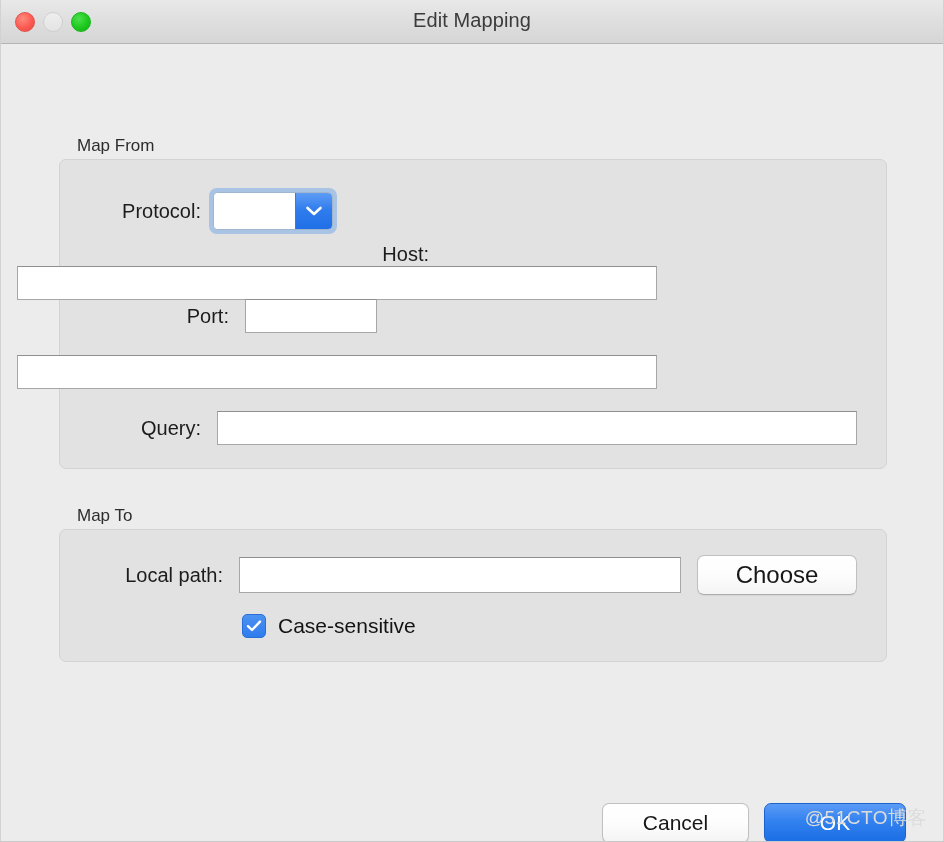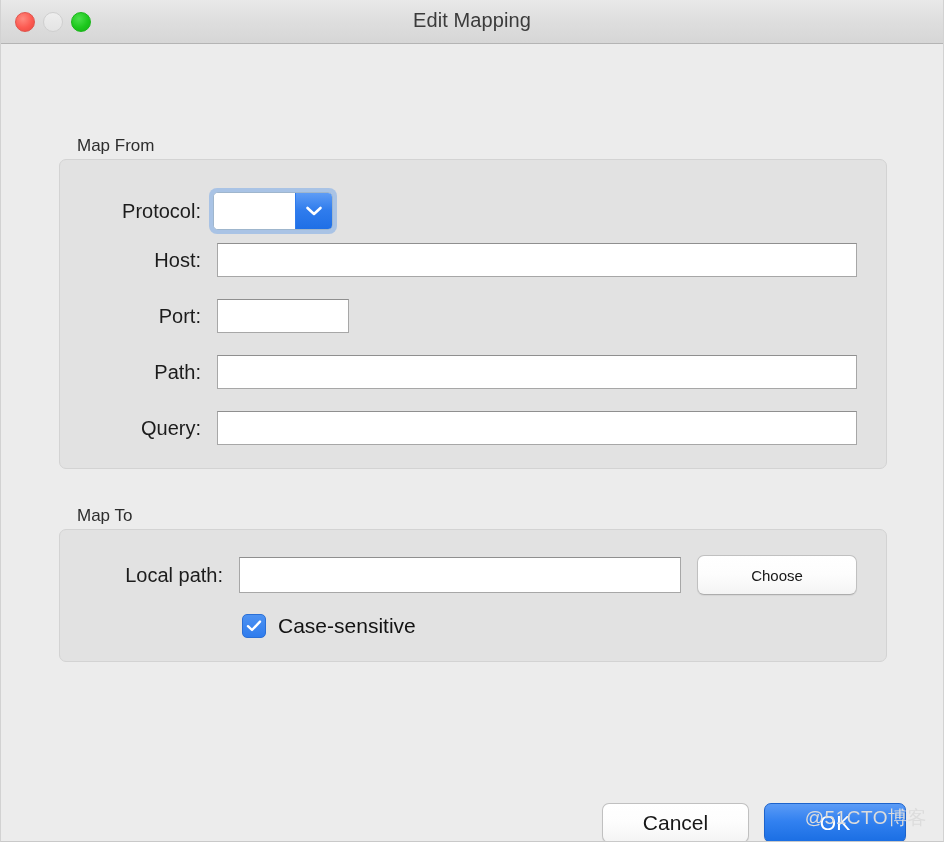--- a/index.html
+++ b/index.html
@@ -166,26 +166,26 @@
   .combo-arrow {
     width: 36px;
     background: linear-gradient(to bottom, #5e9cf5 0%, #2f7ced 48%, #1f6fe6 100%);
     display: flex;
     align-items: center;
     justify-content: center;
     border-left: 1px solid #2f7ced;
   }
   .combo-arrow svg { display: block; }
 
-  #host-row { left: 0; top: 199px; }
+  #host-row { left: 0; top: 199px; flex-direction: column; }
   #host-label { width: 200px; }
   #host-input { margin-left: 16px; width: 640px; height: 34px; }
 
   #port-row { left: 0; top: 255px; }
-  #port-label { width: 200px; }
+  #port-label { width: 200px; margin-left: 28px; }
   #port-input { margin-left: 16px; width: 132px; height: 34px; }
 
   #path-row { left: 0; top: 311px; }
   #path-label { width: 200px; }
   #path-input { margin-left: 16px; width: 640px; height: 34px; }
 
   #query-row { left: 0; top: 367px; justify-content: center; }
   #query-label { width: 200px; }
   #query-input { margin-left: 16px; width: 640px; height: 34px; }
 
@@ -193,21 +193,21 @@
   #localpath-row { left: 0; top: 511px; }
   #localpath-label { width: 222px; }
   #localpath-input { margin-left: 16px; width: 442px; height: 36px; }
 
   .push-button {
     background: linear-gradient(to bottom, #ffffff 0%, #fdfdfd 48%, #f4f4f4 100%);
     border: 1px solid #c0c0c0;
     border-bottom-color: #adadad;
     border-radius: 7px;
     font-family: "Liberation Sans", sans-serif;
-    font-size: 15px;
+    font-size: 24px;
     color: #171717;
     box-shadow: 0 1px 1px rgba(0,0,0,0.06);
     cursor: default;
     box-sizing: border-box;
   }
   #choose-button {
     margin-left: 16px;
     width: 160px;
     height: 40px;
   }
@@ -321,21 +321,20 @@
       <div class="field-label" id="host-label">Host:</div>
       <input class="text-input" id="host-input" type="text" value="" style="">
     </div>
 
     <div class="field-row" id="port-row">
       <div class="field-label" id="port-label">Port:</div>
       <input class="text-input" id="port-input" type="text" value="" style="">
     </div>
 
     <div class="field-row" id="path-row">
-      <div class="field-label" id="path-label">Path:</div>
       <input class="text-input" id="path-input" type="text" value="" style="">
     </div>
 
     <div class="field-row" id="query-row">
       <div class="field-label" id="query-label">Query:</div>
       <input class="text-input" id="query-input" type="text" value="" style="">
     </div>
 
     <div class="group-label" id="map-to-label">Map To</div>
     <div class="group-box" id="map-to-box"></div>

